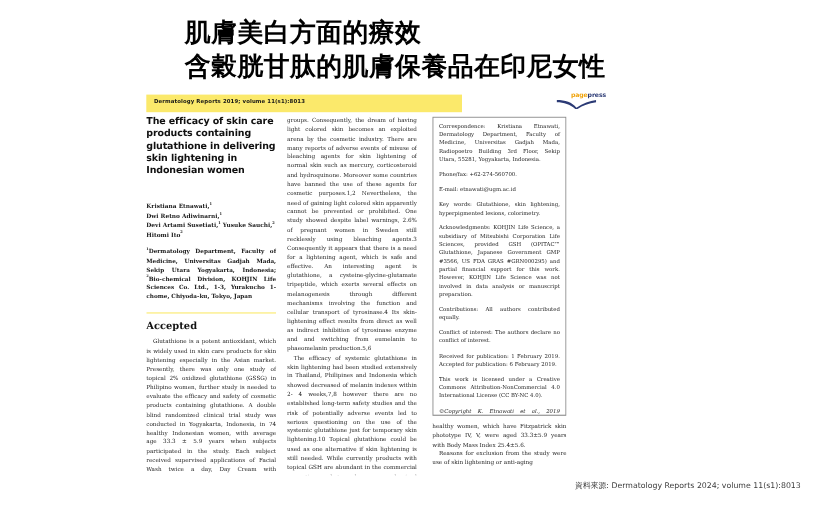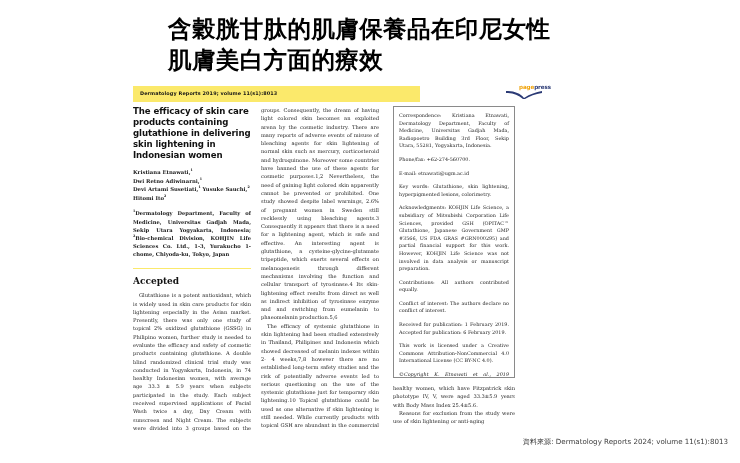--- a/index.html
+++ b/index.html
@@ -110,21 +110,21 @@
   .col1 { left: 20px; }
   .col2 { left: 148px; }
   .col3 { left: 280px; width: 122px; }
 
   .art-title {
     font-family: "DejaVu Sans", sans-serif;
     font-weight: bold;
     font-size: 8.6px;
     line-height: 1.28;
     color: #111111;
-    margin: 0 0 7px 0;
+    margin: 0 0 23px 0;
     letter-spacing: -0.1px;
   }
 
   .authors {
     font-family: "DejaVu Serif", serif;
     font-weight: bold;
     font-size: 5.3px;
     line-height: 1.62;
     color: #1a1a1a;
     margin: 0 0 7px 0;
@@ -202,22 +202,22 @@
     font-family: "DejaVu Sans", sans-serif;
     font-size: 7.1px;
     color: #3b3b3b;
     white-space: nowrap;
   }
 </style>
 </head>
 <body>
 
 <div class="slide-title">
+  <span class="line">肌膚美白方面的療效</span>
   <span class="line">含穀胱甘肽的肌膚保養品在印尼女性</span>
-  <span class="line">肌膚美白方面的療效</span>
 </div>
 
 <div class="paper">
 
   <div class="paper-header">
     <div class="journal-band">
       <div class="journal-band-text">Dermatology Reports 2019; volume 11(s1):8013</div>
     </div>
     <div class="logo">
       <div class="logo-word">

